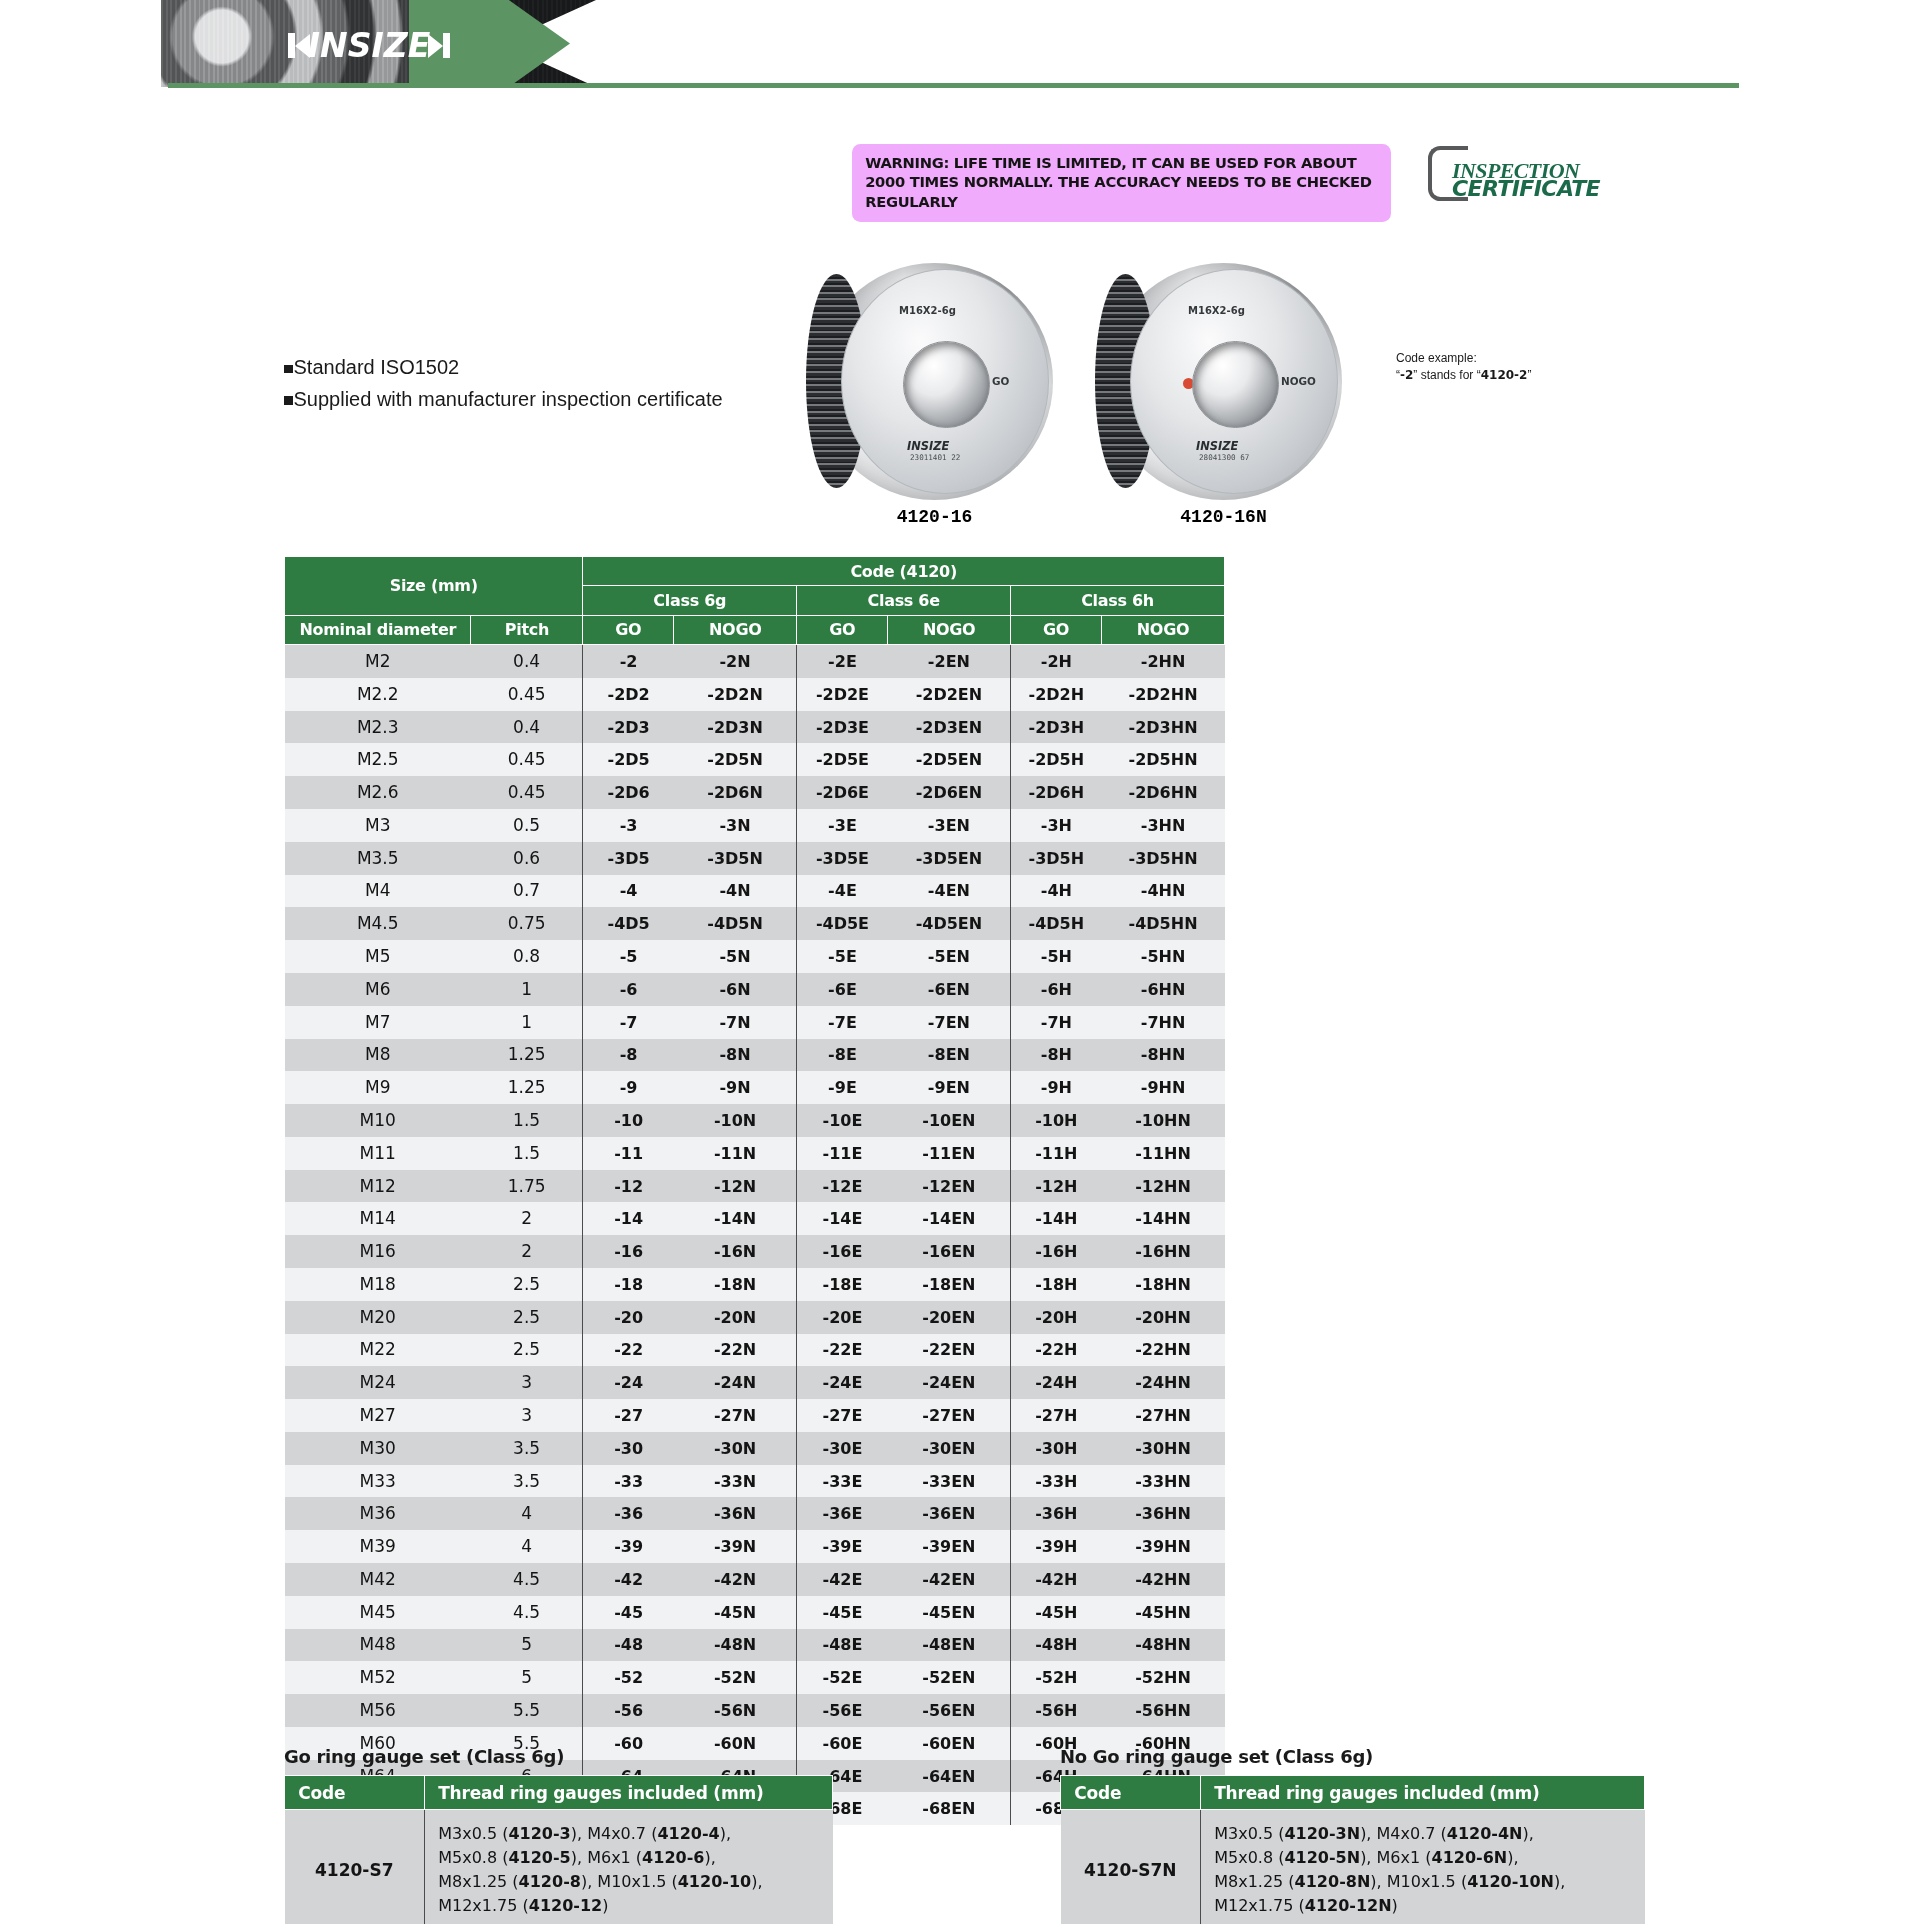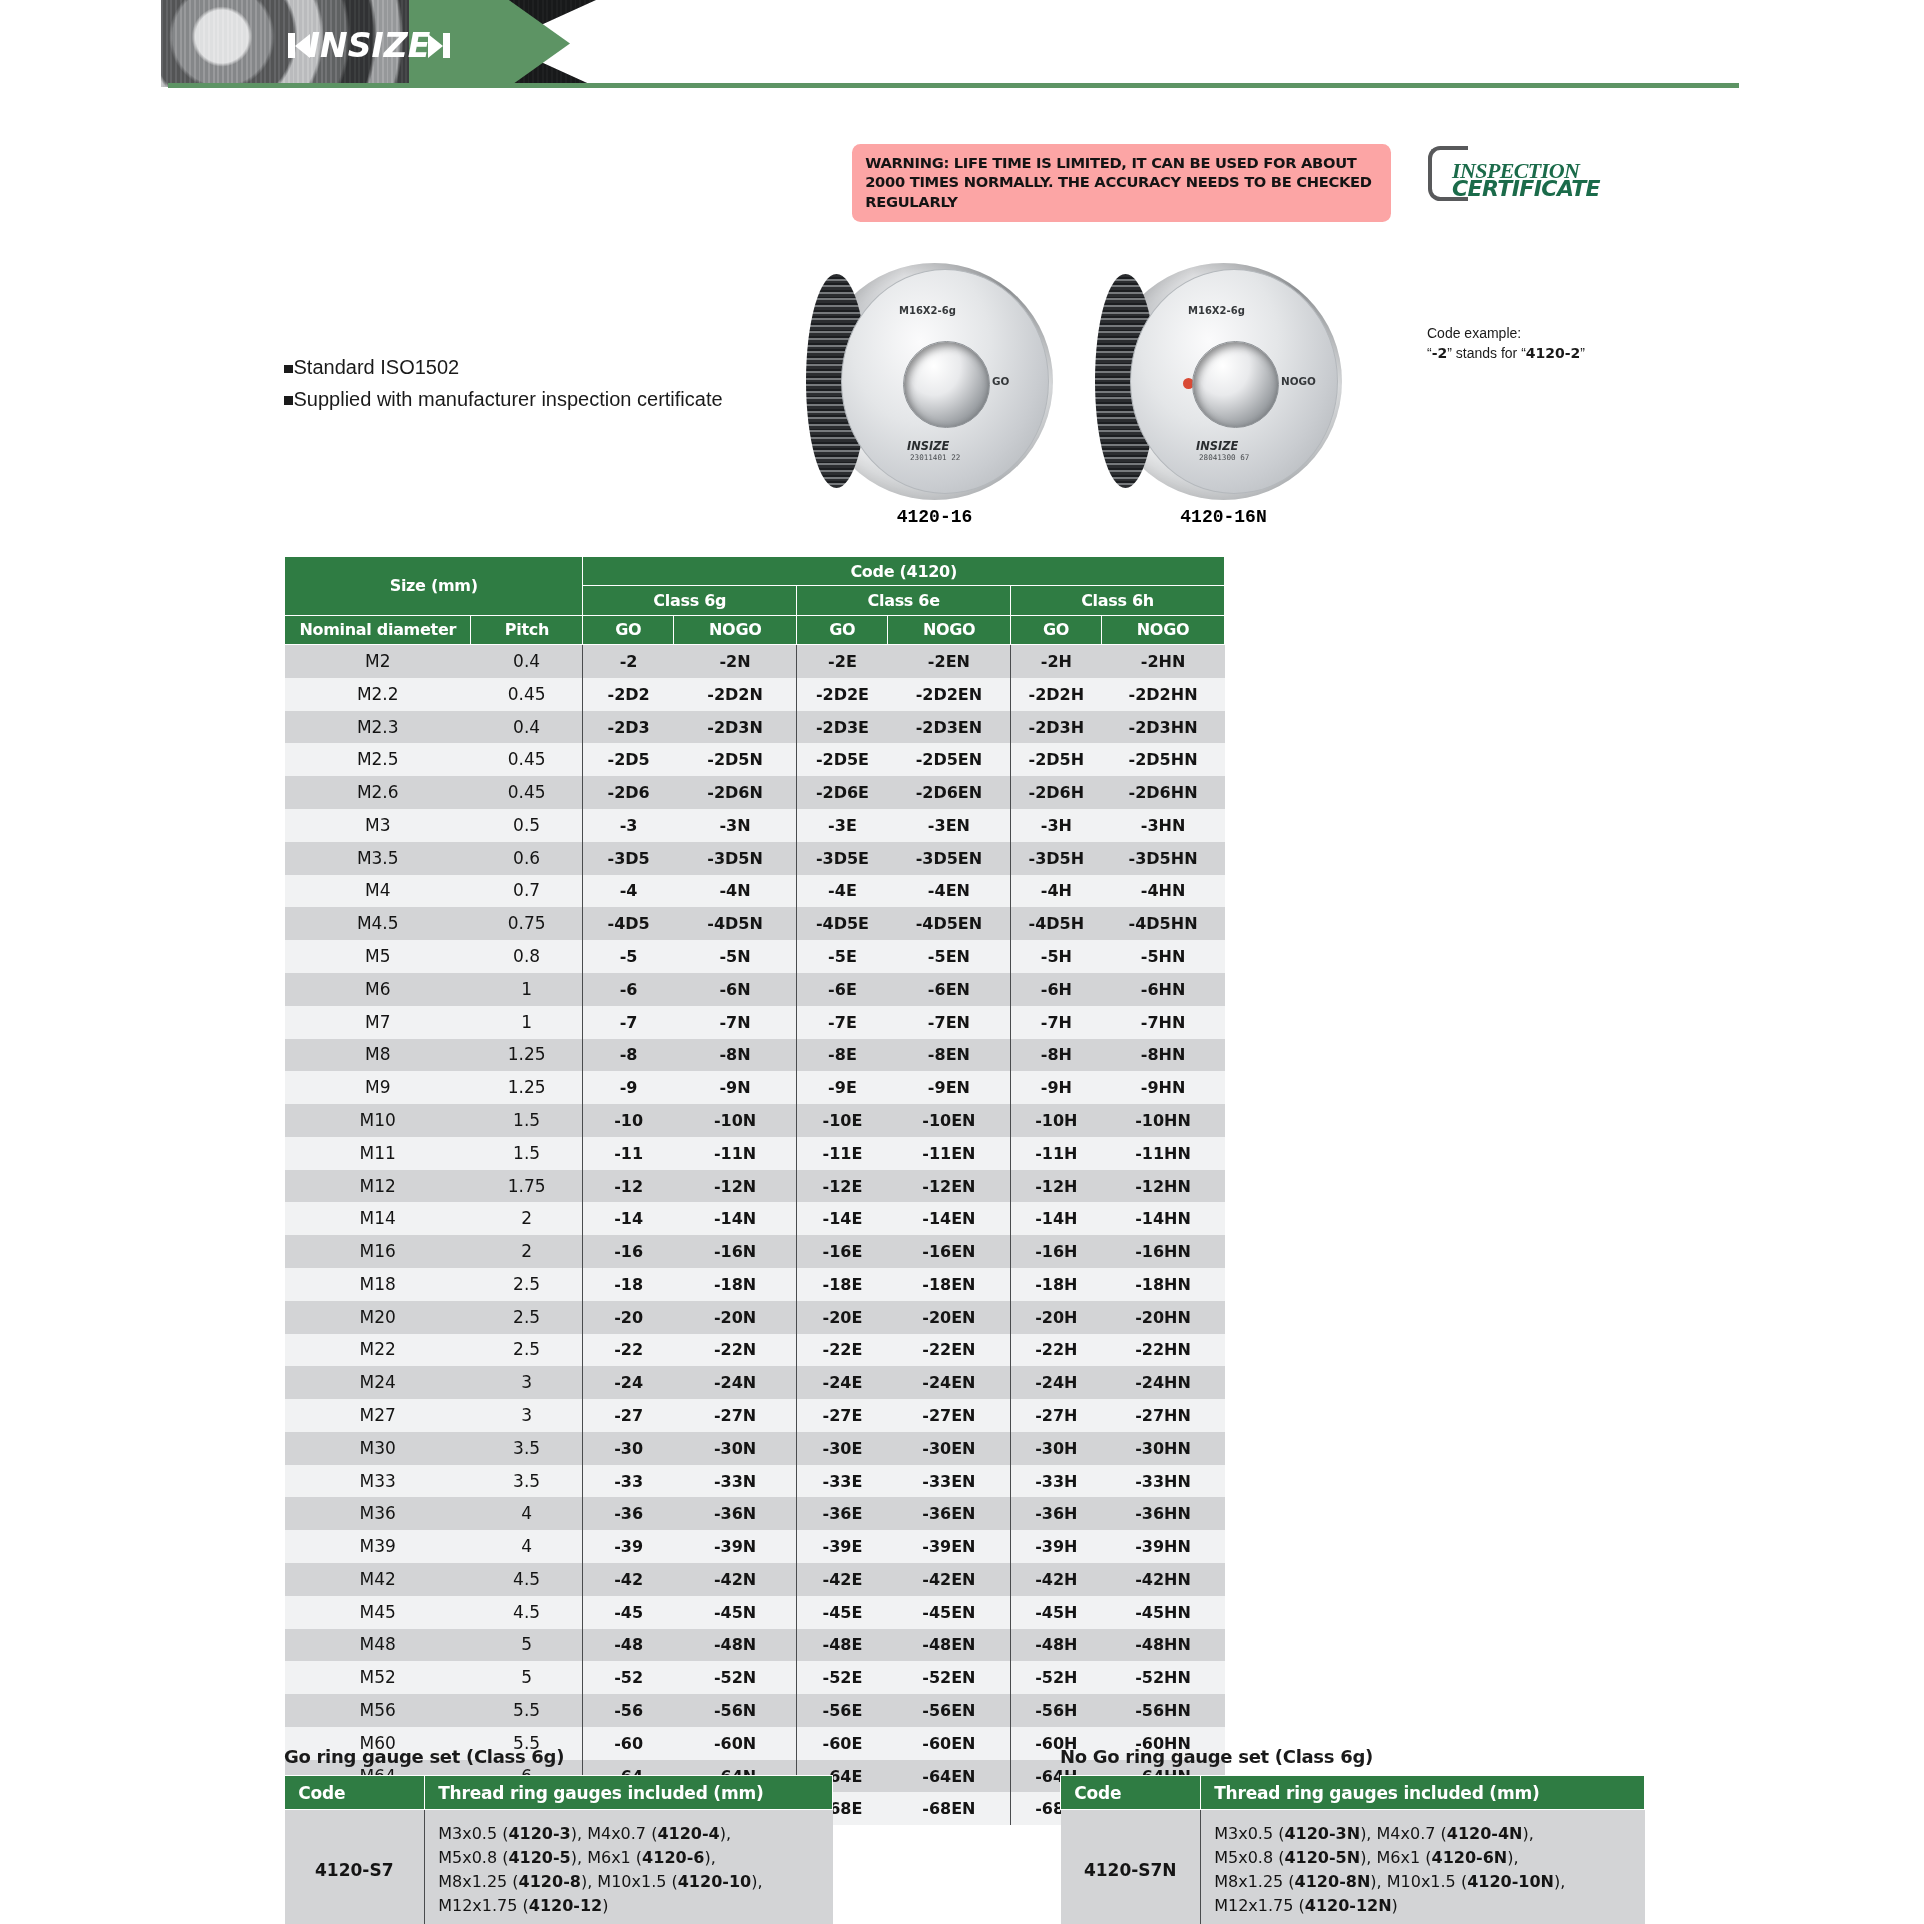--- a/index.html
+++ b/index.html
@@ -70,21 +70,21 @@
   .title {
     position: absolute; left: 281px; top: 140px;
     font-family: "DejaVu Sans", sans-serif;
     font-weight: 700; font-size: 29px; letter-spacing: -0.5px;
     color: #1a1a1a;
   }
 
   
   .warn {
     position: absolute; left: 852px; top: 144px; width: 539px;
-    background: #fca5a5; border-radius: 8.5px;
+    background: #f0abfc; border-radius: 8.5px;
     padding: 8.5px 13.2px 9.5px 13.2px;
     font-family: "DejaVu Sans", sans-serif;
     font-weight: 700; font-size: 14.7px; line-height: 1.35;
     color: #141414; letter-spacing: -0.3px;
   }
 
   
   .cert { position: absolute; left: 1424px; top: 144px; width: 189px; height: 59px; }
   .cert-bracket {
     position: absolute; left: 3.8px; top: 1.9px; width: 40px; height: 55px;
@@ -151,22 +151,22 @@
   .ring-serial {
     position: absolute; left: 94px; top: 190px;
     font-family: "DejaVu Sans Mono", monospace; font-size: 7.6px; color: #4a4d50;
   }
   .prod-cap {
     position: absolute; width: 237px; text-align: center; top: 244px;
     font-family: Liberation Mono, monospace; font-weight: 700; font-size: 18px; color: #000000;
   }
 
   .codeex {
-    position: absolute; left: 1396px; top: 323px;
-    font-size: 14px; line-height: 1.45; color: #1a1a1a; margin-left: 31px;
+    position: absolute; left: 1396px; top: 350px;
+    font-size: 12px; line-height: 1.45; color: #1a1a1a;
   }
   .codeex b { font-family: "DejaVu Sans", sans-serif; font-weight: 700; }
 
   
   .sec-label {
     position: absolute; font-family: "DejaVu Sans", sans-serif;
     font-weight: 700; font-size: 18px; color: #1a1a1a; letter-spacing: -0.3px;
   }
   table { border-collapse: collapse; }
   .maintable {

